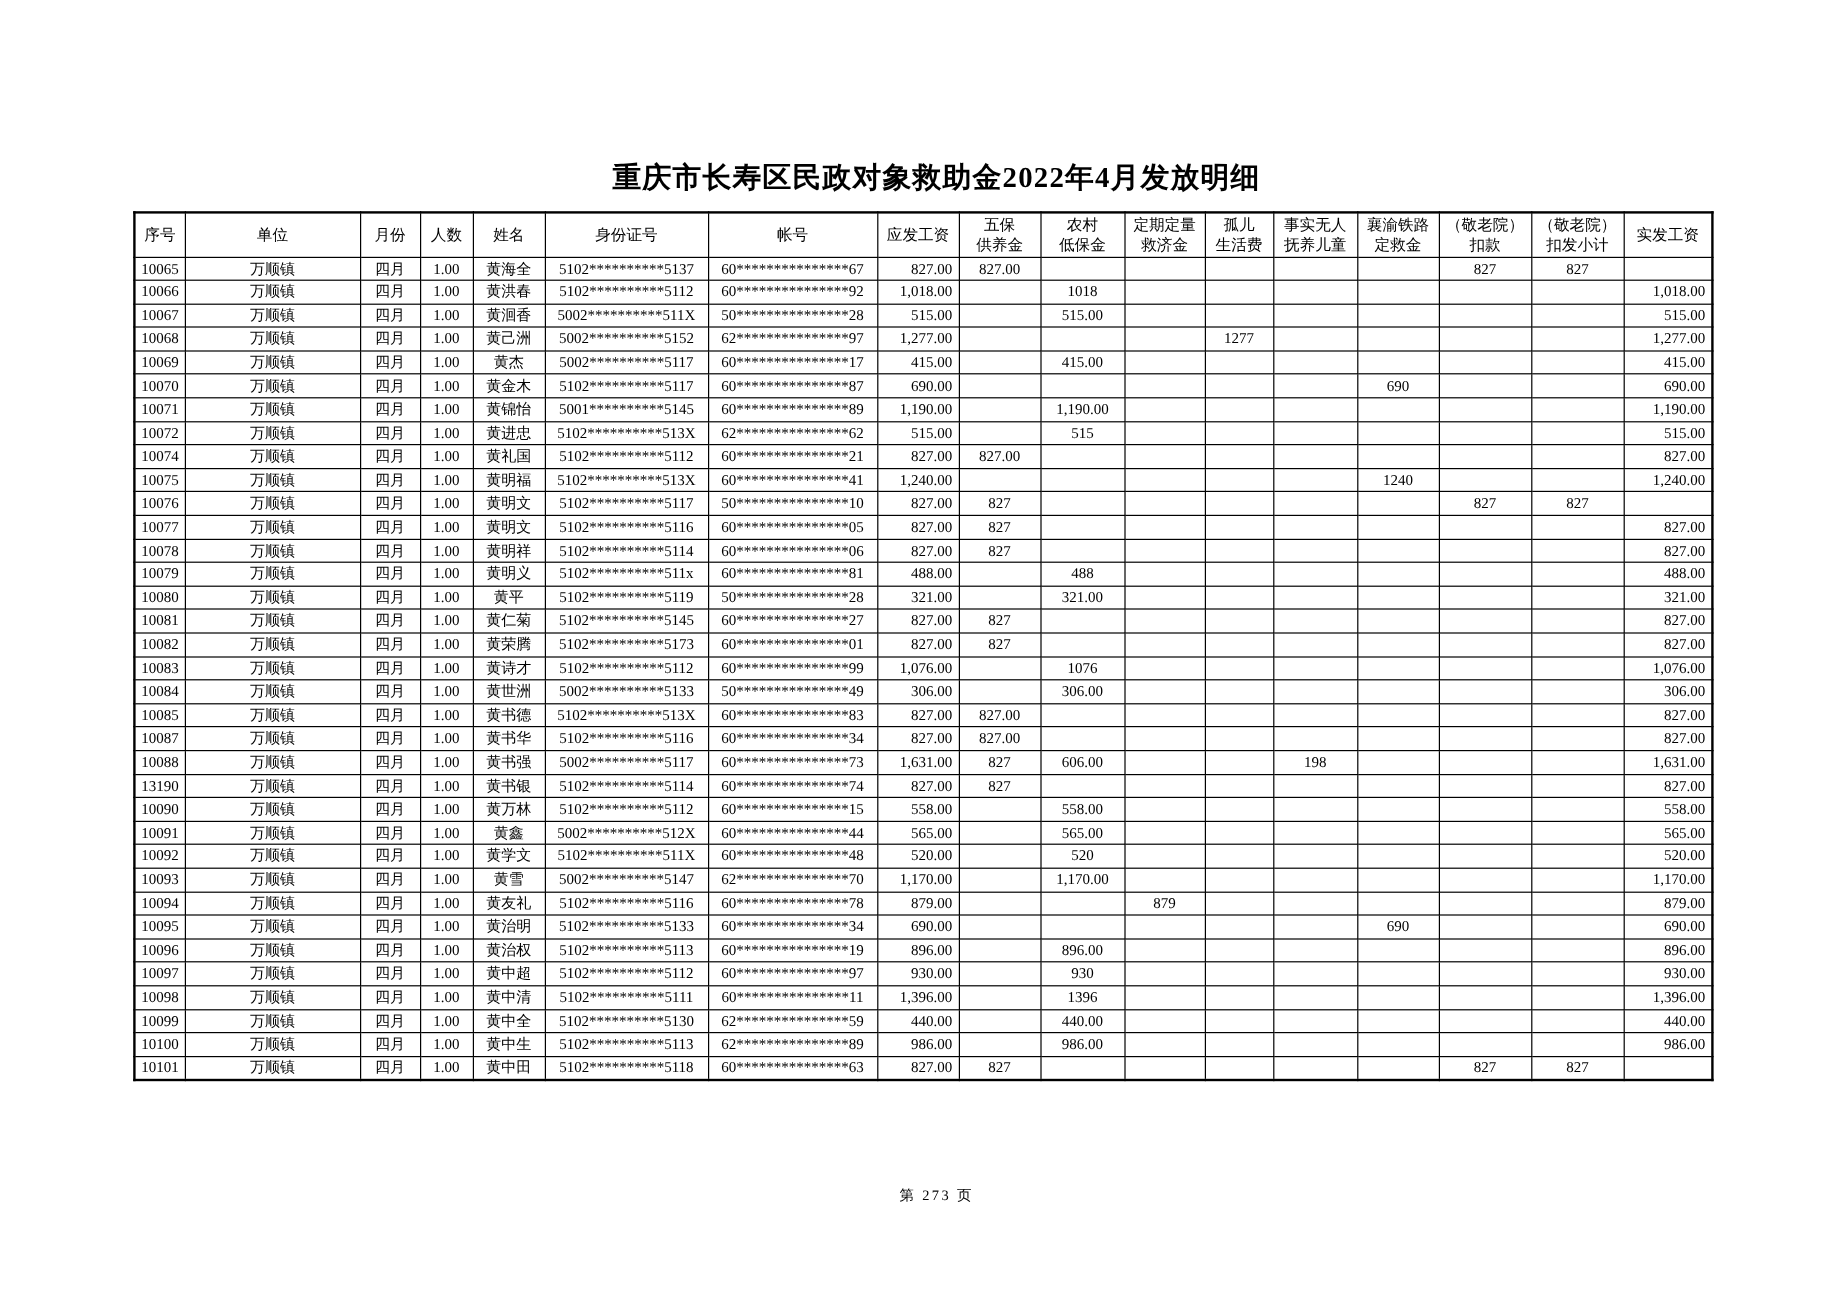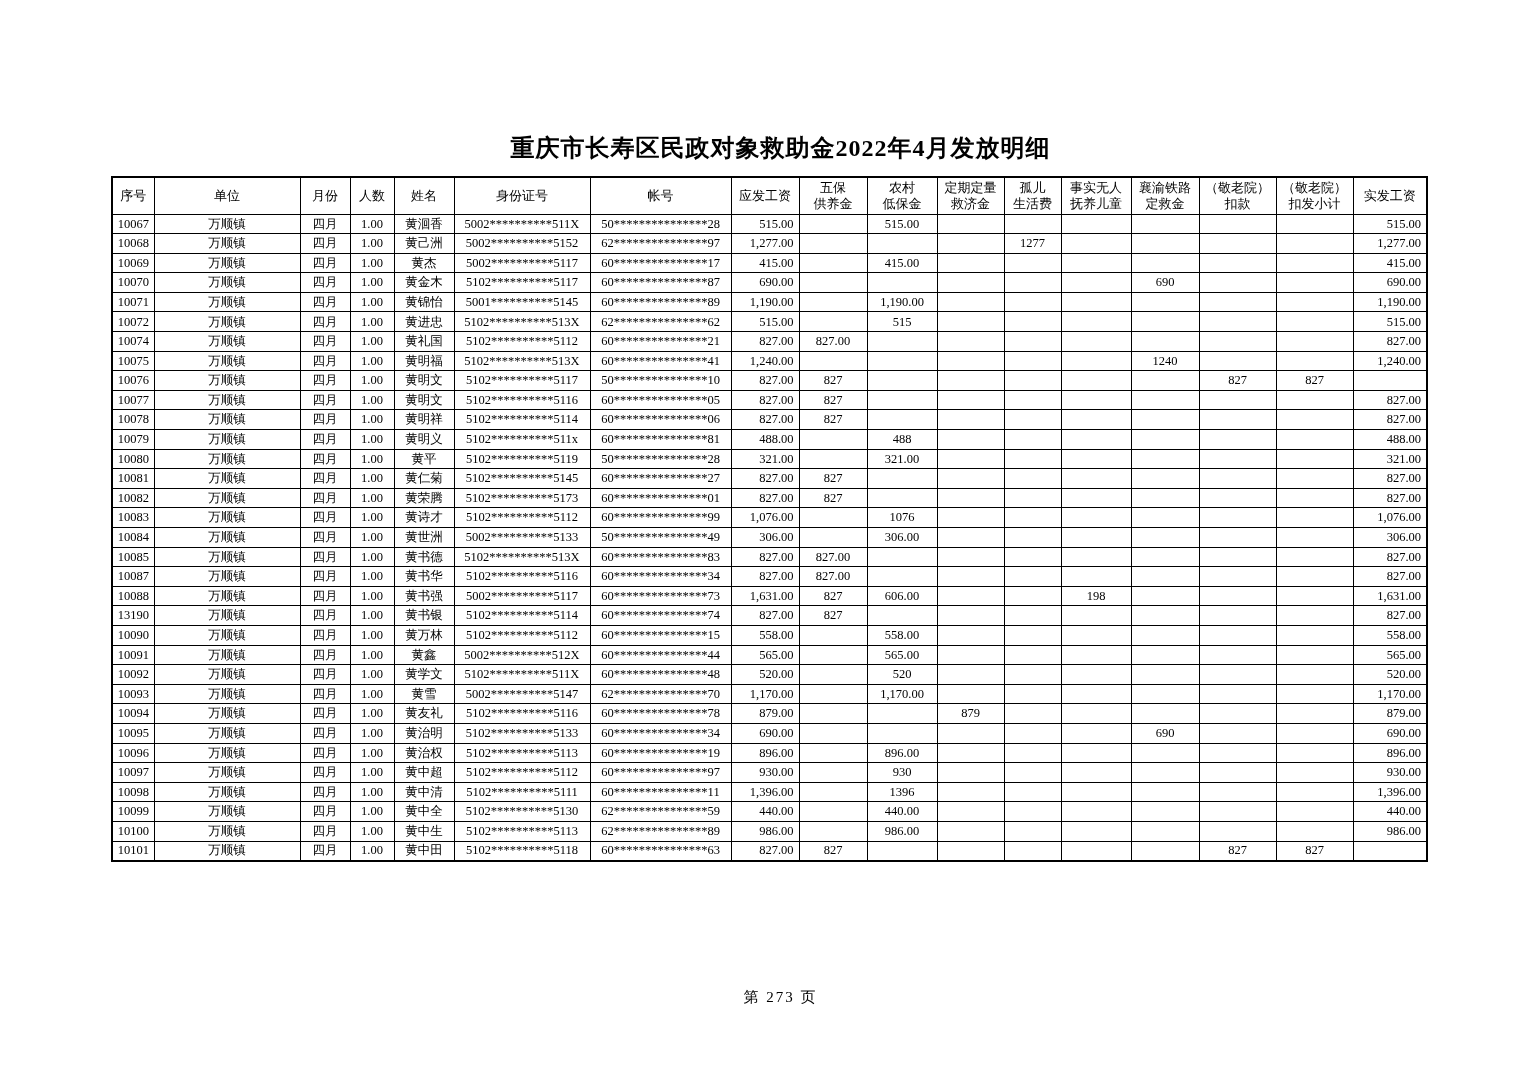--- a/index.html
+++ b/index.html
@@ -21,21 +21,21 @@
   .grid th:nth-child(5){width:60px}  .grid th:nth-child(6){width:136px}
   .grid th:nth-child(7){width:141px} .grid th:nth-child(8){width:68px}
   .grid th:nth-child(9){width:68px}  .grid th:nth-child(10){width:70px}
   .grid th:nth-child(11){width:67px} .grid th:nth-child(12){width:57px}
   .grid th:nth-child(13){width:70px} .grid th:nth-child(14){width:68px}
   .grid th:nth-child(15){width:77px} .grid th:nth-child(16){width:77px}
   .grid th:nth-child(17){width:74px}
   
   .grid td:nth-child(8), .grid td:nth-child(17) { text-align:right; padding-right:5px; }
   .footer { position:absolute; left:103px; top:988px; width:1315px; text-align:center;
-            font-size:15px; letter-spacing:2px; }
+            font-size:12px; letter-spacing:2px; }
 </style>
 </head>
 <body>
 
 <div class="page">
   <div class="title">重庆市长寿区民政对象救助金2022年4月发放明细</div>
   <table class="grid">
     <thead>
       <tr id="header-row">
           <th>序号</th>
@@ -60,20 +60,58 @@
 定救金</th>
           <th>（敬老院）
 扣款</th>
           <th>（敬老院）
 扣发小计</th>
           <th>实发工资</th>
         </tr>
     </thead>
     <tbody id="table-body">
         <tr>
+          <td>10065</td>
+          <td>万顺镇</td>
+          <td>四月</td>
+          <td>1.00</td>
+          <td>黄海全</td>
+          <td>5102**********5137</td>
+          <td>60***************67</td>
+          <td>827.00</td>
+          <td>827.00</td>
+          <td></td>
+          <td></td>
+          <td></td>
+          <td></td>
+          <td></td>
+          <td>827</td>
+          <td>827</td>
+          <td></td>
+        </tr>
+        <tr>
+          <td>10066</td>
+          <td>万顺镇</td>
+          <td>四月</td>
+          <td>1.00</td>
+          <td>黄洪春</td>
+          <td>5102**********5112</td>
+          <td>60***************92</td>
+          <td>1,018.00</td>
+          <td></td>
+          <td>1018</td>
+          <td></td>
+          <td></td>
+          <td></td>
+          <td></td>
+          <td></td>
+          <td></td>
+          <td>1,018.00</td>
+        </tr>
+        <tr>
           <td>10067</td>
           <td>万顺镇</td>
           <td>四月</td>
           <td>1.00</td>
           <td>黄洄香</td>
           <td>5002**********511X</td>
           <td>50***************28</td>
           <td>515.00</td>
           <td></td>
           <td>515.00</td>

